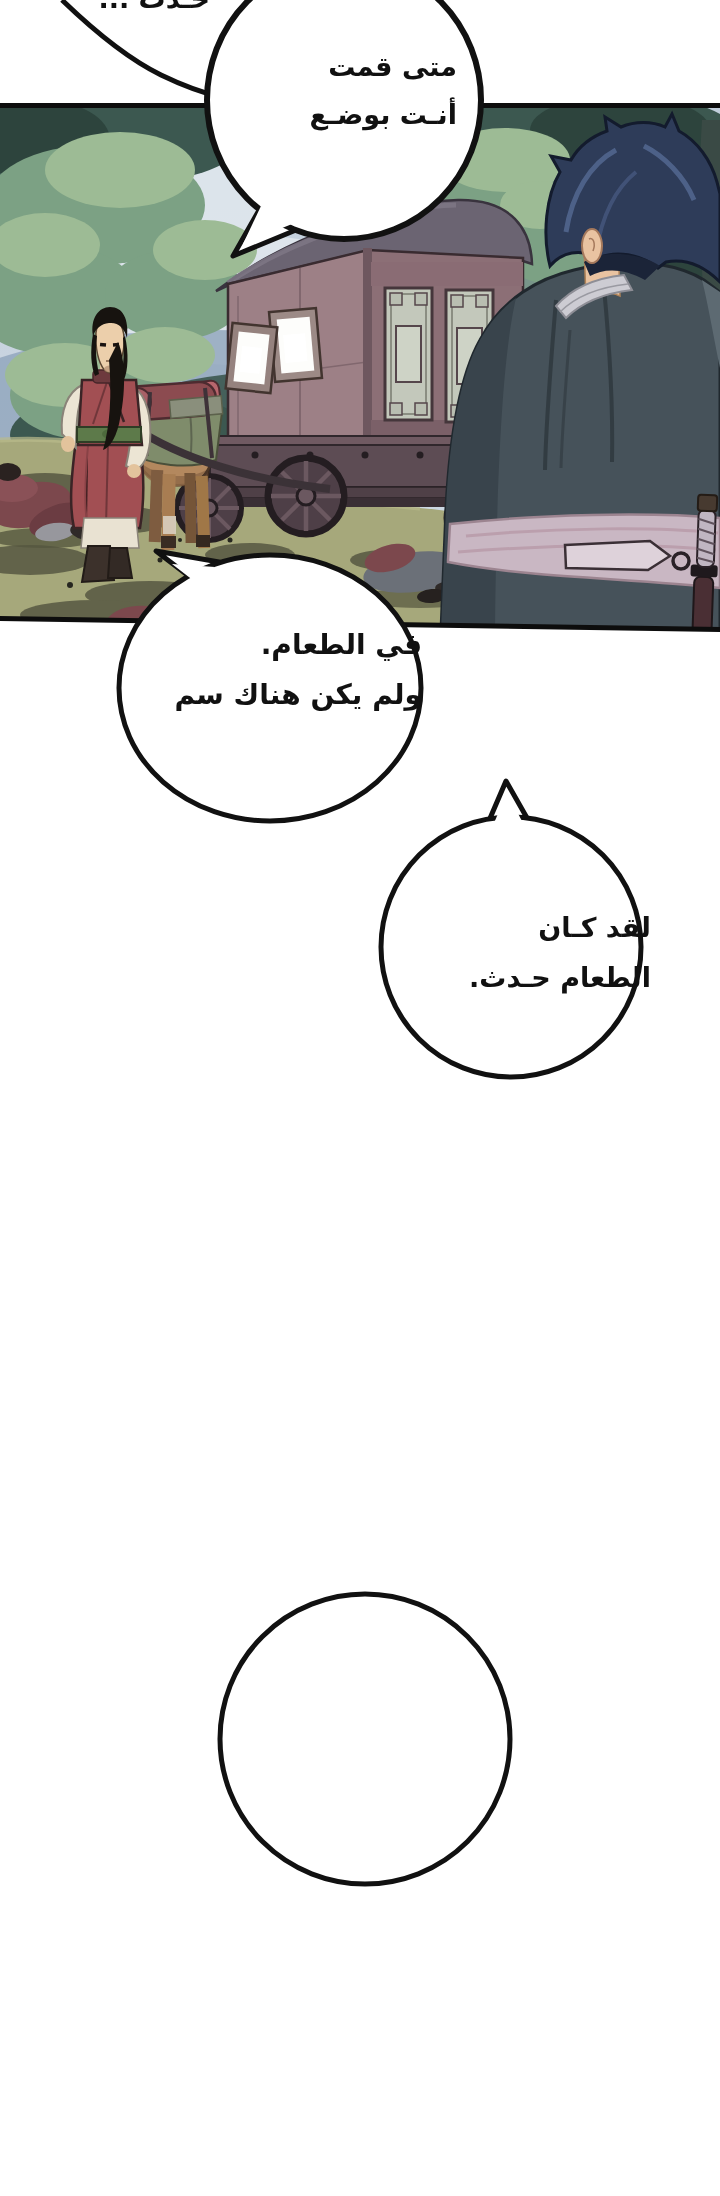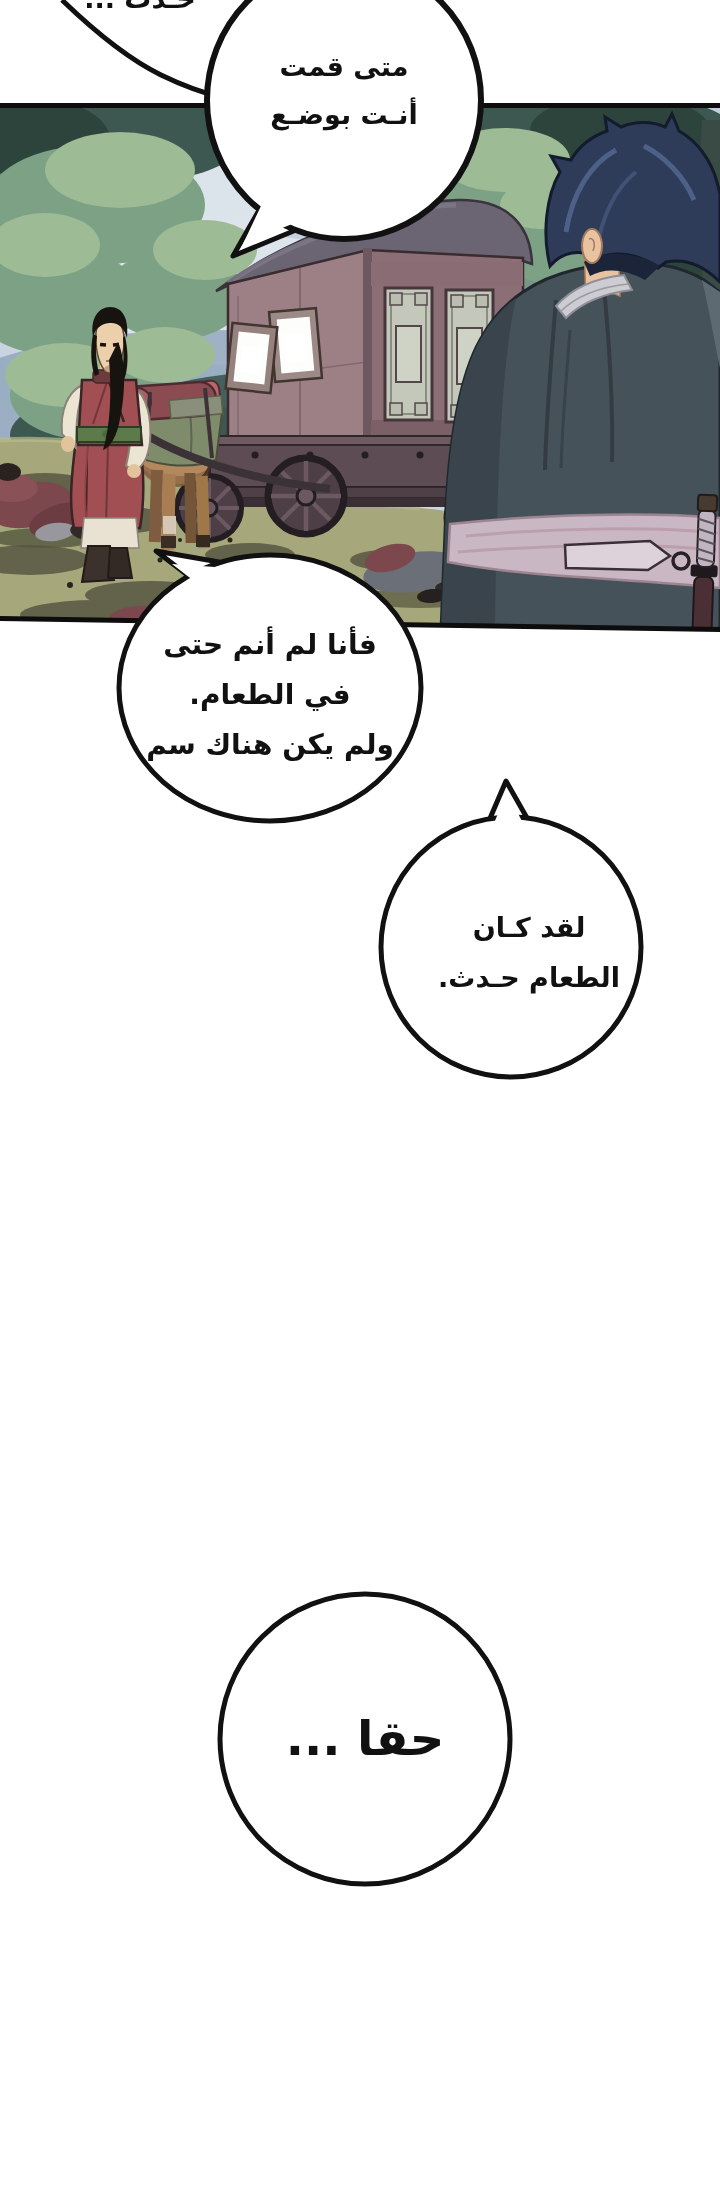--- a/index.html
+++ b/index.html
@@ -9,21 +9,21 @@
     background:#ffffff;
     overflow:hidden;
     font-family:"DejaVu Sans",sans-serif;
   }
   .panel-svg,.bubble-svg{position:absolute;left:0;top:0;display:block;}
   .bubble-svg{pointer-events:none;}
   .bubble-text{
     position:absolute;
     color:#111111;
     font-weight:bold;
-    text-align:center;
+    text-align:right;
     direction:rtl;
     white-space:nowrap;
     letter-spacing:0;
   }
   .t-partial{left:70px;top:-16px;width:140px;font-size:27px;line-height:30px;}
   .t-question{left:231px;top:43px;width:226px;font-size:27px;line-height:48px;}
   .t-denial{left:118px;top:620px;width:304px;font-size:28px;line-height:50px;}
   .t-reassure{left:407px;top:903px;width:244px;font-size:27px;line-height:50px;}
   .t-really{left:243px;top:1706px;width:244px;font-size:48px;line-height:64px;}
 </style>
@@ -365,27 +365,23 @@
   <div class="bubble-text t-partial">
     <div>حـدث ...</div>
   </div>
 
   <div class="bubble-text t-question">
     <div>متى قمت</div>
     <div>أنـت بوضـع</div>
   </div>
 
   <div class="bubble-text t-denial">
-    <div>فأنا لم أنم حتى</div>
     <div>في الطعام.</div>
     <div>ولم يكن هناك سم</div>
   </div>
 
   <div class="bubble-text t-reassure">
     <div>لقد كـان</div>
     <div>الطعام حـدث.</div>
   </div>
 
-  <div class="bubble-text t-really">
-    <div>حقا ...</div>
-  </div>
 
 </div>
 
 </body></html>

